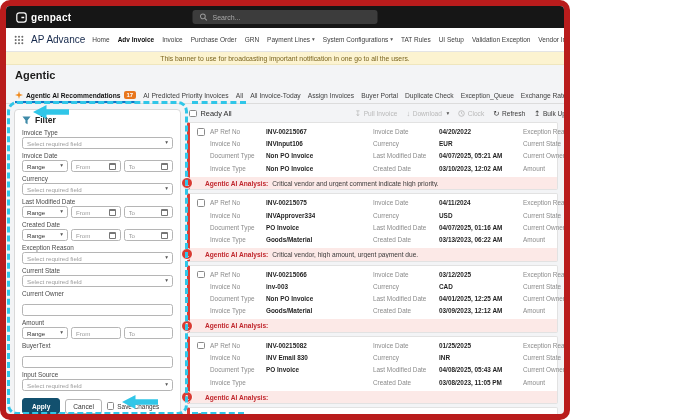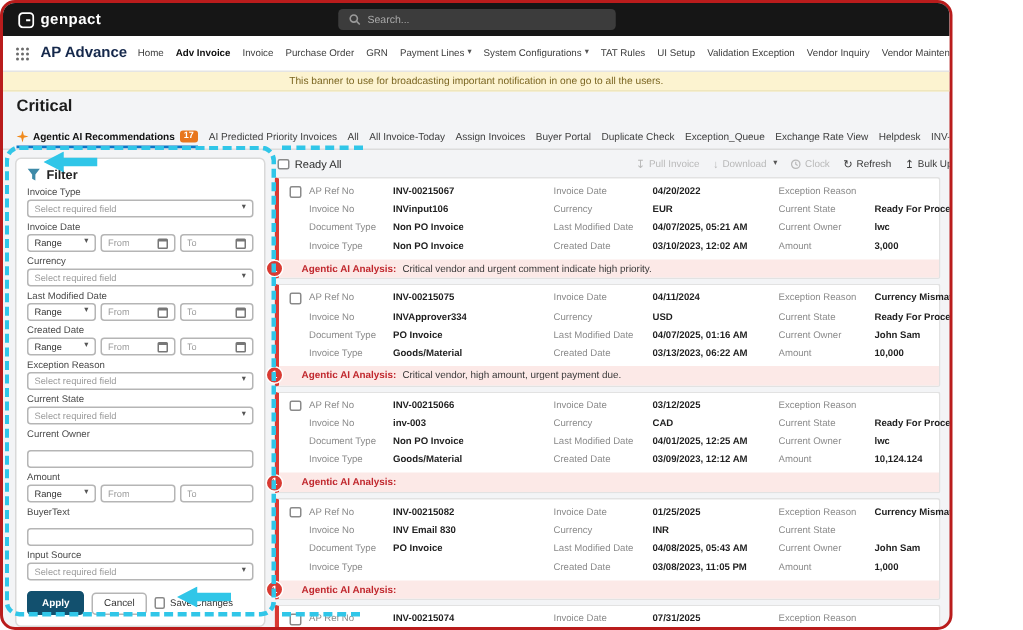--- a/index.html
+++ b/index.html
@@ -1,25 +1,25 @@
 <!DOCTYPE html>
 <html><head>
 <meta charset="utf-8">
 <style>
   *{margin:0;padding:0;box-sizing:border-box}
   body{margin:0;background:#fff;font-family:"Liberation Sans",sans-serif}
-  .frame{position:relative;width:635px;height:420px;border:2px solid #b91c1c;border-radius:10px;overflow:hidden;background:#f3f4f6}
+  .frame{position:relative;width:570px;height:420px;border:6px solid #b91c1c;border-radius:10px;overflow:hidden;background:#f3f4f6}
   
   .topbar{height:22px;background:#161616;display:flex;align-items:center;padding:0 10px;position:relative}
   .brand{display:flex;align-items:center;gap:4px}
   .brand-text{color:#fff;font-size:10px;font-weight:700;letter-spacing:.3px}
   .searchbox{position:absolute;left:50%;transform:translateX(-50%);width:185px;height:14px;background:#3c3c3c;border-radius:3px;display:flex;align-items:center;gap:5px;padding:0 7px;color:#a9a9a9;font-size:7px}
   
   .appbar{height:24px;background:#fff;border-bottom:1px solid #e4e4e4;display:flex;align-items:center;padding:0 8px;gap:7px}
-  .app-title{font-size:10px;font-weight:700;color:#15284b;white-space:nowrap}
+  .app-title{font-size:10px;font-weight:400;color:#15284b;white-space:nowrap}
   .nav{display:flex;align-items:center;gap:8px;font-size:6.5px;color:#3c3c3c;white-space:nowrap;flex:1;min-width:0}
   .nav-item{display:flex;align-items:center;gap:2px;cursor:pointer}
   .nav-item.active{font-weight:700;color:#0d0d0d}
   .nav-caret{font-size:5.5px;color:#555;line-height:1}
   .nav-chip{margin-left:auto;background:#151515;color:#fff;font-size:6.8px;padding:3px 6px;margin-right:-9px;white-space:nowrap}
   
   .banner{height:13px;background:#fcf3d0;display:flex;align-items:center;justify-content:center;font-size:6.8px;color:#7a6520;border-bottom:1px solid #efe6bd}
   .pagetitle{height:20px;line-height:20px;padding:0 9px;font-size:11px;font-weight:700;color:#1d1d1d}
   
   .tabsrow{display:flex;align-items:flex-end;gap:7px;padding:0 9px;height:19px;border-bottom:1px solid #dcdcdc;white-space:nowrap;overflow:hidden}
@@ -159,21 +159,21 @@
           <span>Vendor Maintenance</span>
         </span>
       <span class="nav-chip">Black</span>
     </div>
   </div>
 
   <div class="banner">
     <span>This banner to use for broadcasting important notification in one go to all the users.</span>
   </div>
 
-  <div class="pagetitle">Critical</div>
+  <div class="pagetitle">Agentic</div>
 
   <div class="tabsrow">
     <span class="tab active">
       <svg width="8" height="8" viewBox="0 0 10 10">
           <path d="M5 0 L6.1 3.9 L10 5 L6.1 6.1 L5 10 L3.9 6.1 L0 5 L3.9 3.9 Z" fill="#f08a1d"></path>
         </svg>
       <span>Agentic AI Recommendations</span>
       <span class="tab-badge">17</span>
     </span>
     <span class="tab">AI Predicted Priority Invoices</span>

